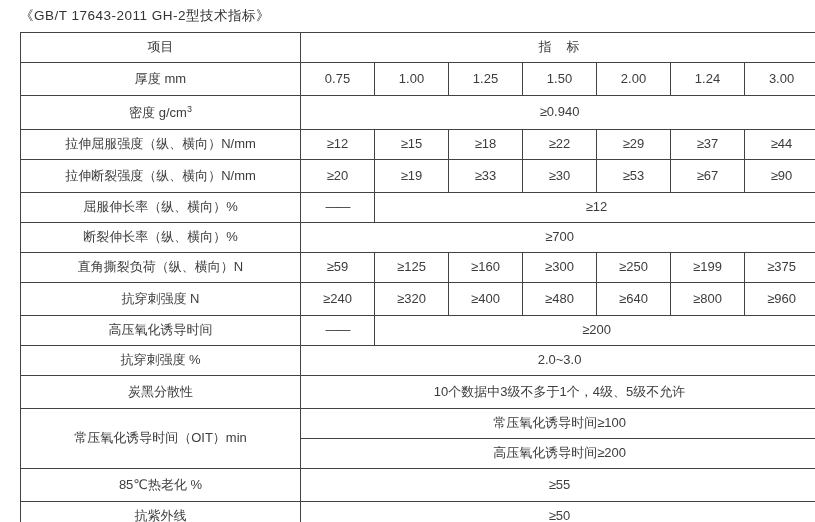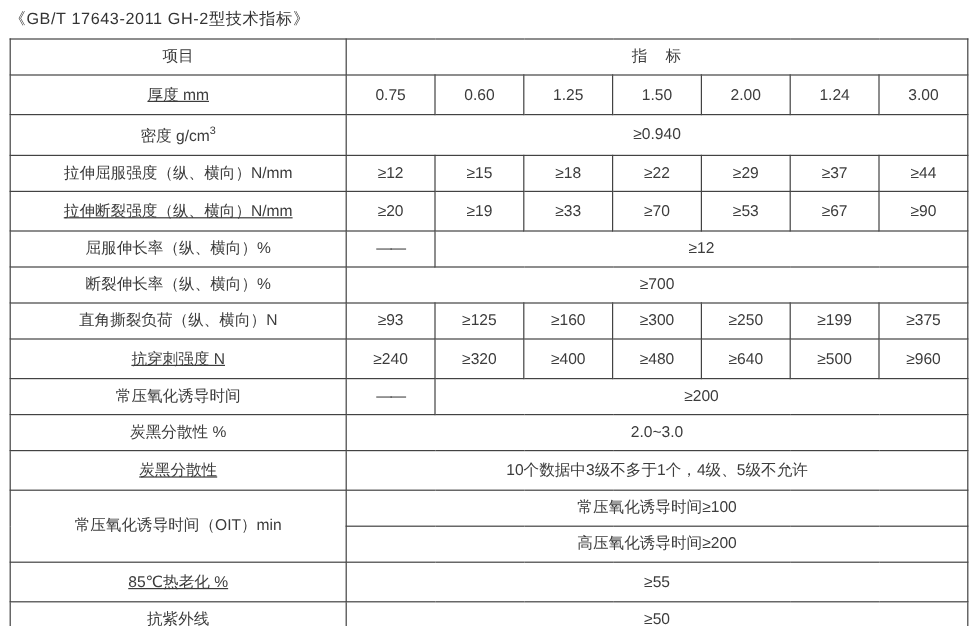--- a/index.html
+++ b/index.html
@@ -6,21 +6,21 @@
     margin: 0;
     padding: 0;
     background: #ffffff;
     font-family: "Liberation Sans", "DejaVu Sans", sans-serif;
     color: #3c3c3c;
   }
   .page {
     width: 815px;
     height: 522px;
     box-sizing: border-box;
-    padding: 7px 8px 8px 8px;
+    padding: 7px 8px 8px 20px;
     background: #ffffff;
     overflow: hidden;
   }
   .doc-title {
     font-size: 13.5px;
     color: #333333;
     margin: 0 0 7px 0;
     font-weight: normal;
     letter-spacing: 0.5px;
   }
@@ -35,21 +35,21 @@
     vertical-align: middle;
     font-size: 13px;
     font-weight: normal;
     color: #3c3c3c;
     padding: 1px 2px;
     height: 27px;
     line-height: 1.25;
     overflow: hidden;
     white-space: nowrap;
   }
-  .spec-table .h-tall  { height: 30px; text-decoration: underline; }
+  .spec-table .h-tall  { height: 30px; }
   .spec-table .h-xtall { height: 31px; }
   .spec-table sup { font-size: 9px; }
   .dash-cell { letter-spacing: -1px; }
   .indicator-head { letter-spacing: 1px; }
 </style>
 </head>
 <body>
 
 <div class="page">
 
@@ -69,21 +69,21 @@
     <tbody>
 
       <tr>
         <td>项目</td>
         <td colspan="7" class="indicator-head">指　标</td>
       </tr>
 
       <tr>
         <td class="h-tall">厚度 mm</td>
         <td>0.75</td>
-        <td>0.60</td>
+        <td>1.00</td>
         <td>1.25</td>
         <td>1.50</td>
         <td>2.00</td>
         <td>1.24</td>
         <td>3.00</td>
       </tr>
 
       <tr>
         <td class="h-xtall"><span>密度 g/cm</span><sup>3</sup></td>
         <td colspan="7">≥0.940</td>
@@ -98,67 +98,67 @@
         <td>≥29</td>
         <td>≥37</td>
         <td>≥44</td>
       </tr>
 
       <tr>
         <td class="h-tall">拉伸断裂强度（纵、横向）N/mm</td>
         <td>≥20</td>
         <td>≥19</td>
         <td>≥33</td>
-        <td>≥70</td>
+        <td>≥30</td>
         <td>≥53</td>
         <td>≥67</td>
         <td>≥90</td>
       </tr>
 
       <tr>
         <td>屈服伸长率（纵、横向）%</td>
         <td class="dash-cell">——</td>
         <td colspan="6">≥12</td>
       </tr>
 
       <tr>
         <td>断裂伸长率（纵、横向）%</td>
         <td colspan="7">≥700</td>
       </tr>
 
       <tr>
         <td>直角撕裂负荷（纵、横向）N</td>
-        <td>≥93</td>
+        <td>≥59</td>
         <td>≥125</td>
         <td>≥160</td>
         <td>≥300</td>
         <td>≥250</td>
         <td>≥199</td>
         <td>≥375</td>
       </tr>
 
       <tr>
         <td class="h-tall">抗穿刺强度 N</td>
         <td>≥240</td>
         <td>≥320</td>
         <td>≥400</td>
         <td>≥480</td>
         <td>≥640</td>
-        <td>≥500</td>
+        <td>≥800</td>
         <td>≥960</td>
       </tr>
 
       <tr>
-        <td>常压氧化诱导时间</td>
+        <td>高压氧化诱导时间</td>
         <td class="dash-cell">——</td>
         <td colspan="6">≥200</td>
       </tr>
 
       <tr>
-        <td>炭黑分散性 %</td>
+        <td>抗穿刺强度 %</td>
         <td colspan="7">2.0~3.0</td>
       </tr>
 
       <tr>
         <td class="h-tall">炭黑分散性</td>
         <td colspan="7">10个数据中3级不多于1个，4级、5级不允许</td>
       </tr>
 
       <tr>
         <td rowspan="2">常压氧化诱导时间（OIT）min</td>

